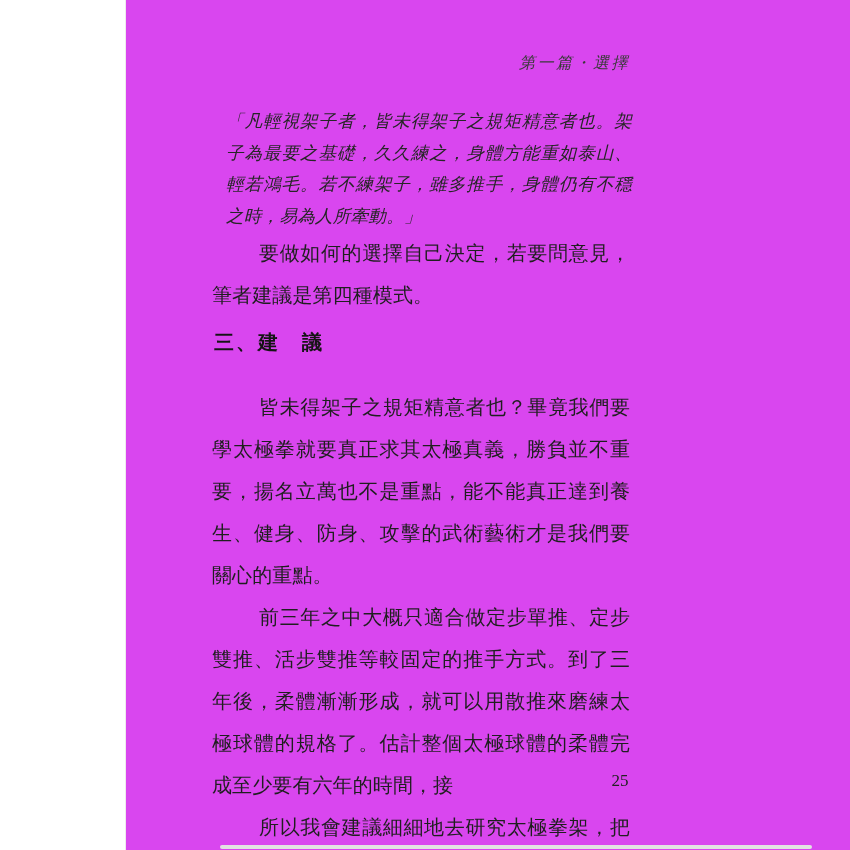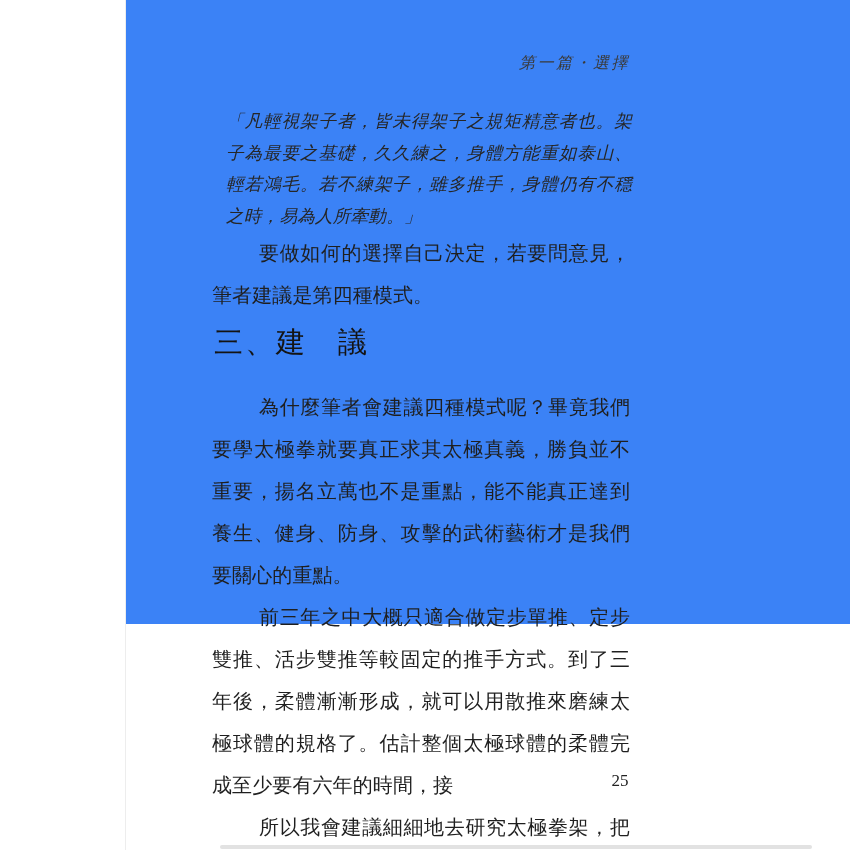--- a/index.html
+++ b/index.html
@@ -11,22 +11,22 @@
     height: 850px;
     background: #ffffff;
     overflow: hidden;
     position: relative;
     font-family: "Liberation Serif", "DejaVu Serif", serif;
   }
   .page-root {
     position: absolute;
     left: 0; top: 0;
     width: 850px;
-    height: 624px;
-    background: #3b82f6;
+    height: 850px;
+    background: #d946ef;
   }
   
   .page-left-edge {
     position: absolute;
     left: 125px;
     top: 0;
     width: 1px;
     height: 850px;
     background: #ededed;
   }
@@ -80,22 +80,22 @@
     margin: 0;
     font-size: 20px;
     line-height: 42px;
     text-align: justify;
     text-indent: 2.35em;
     letter-spacing: 0.1px;
   }
   .section-heading {
     margin: 10px 0 28px 2px;
     font-family: "Liberation Sans", "DejaVu Sans", sans-serif;
-    font-weight: normal;
-    font-size: 29px;
+    font-weight: bold;
+    font-size: 20px;
     line-height: 32px;
     letter-spacing: 2px;
     color: #141414;
   }
   .page-number {
     position: absolute;
     top: 771px;
     left: 598px;
     width: 44px;
     text-align: center;
@@ -114,21 +114,21 @@
   <div class="running-header">第一篇・選擇</div>
 
   <div class="text-column">
 
     <blockquote class="quote">「凡輕視架子者，皆未得架子之規矩精意者也。架子為最要之基礎，久久練之，身體方能重如泰山、輕若鴻毛。若不練架子，雖多推手，身體仍有不穩之時，易為人所牽動。」</blockquote>
 
     <p class="para">要做如何的選擇自己決定，若要問意見，筆者建議是第四種模式。</p>
 
     <h2 class="section-heading">三、建　議</h2>
 
-    <p class="para">為什麼筆者會建議四種模式呢？畢竟我們要學太極拳就要真正求其太極真義，勝負並不重要，揚名立萬也不是重點，能不能真正達到養生、健身、防身、攻擊的武術藝術才是我們要關心的重點。</p>
+    <p class="para">皆未得架子之規矩精意者也？畢竟我們要學太極拳就要真正求其太極真義，勝負並不重要，揚名立萬也不是重點，能不能真正達到養生、健身、防身、攻擊的武術藝術才是我們要關心的重點。</p>
 
     <p class="para">前三年之中大概只適合做定步單推、定步雙推、活步雙推等較固定的推手方式。到了三年後，柔體漸漸形成，就可以用散推來磨練太極球體的規格了。估計整個太極球體的柔體完成至少要有六年的時間，接</p>
 
     <p class="para">所以我會建議細細地去研究太極拳架，把每一招式的動作瞭解清楚（此非指研究招式的對敵用法），招式中整體的配合情形弄清楚，招式和招式間的流動弄清楚，如此細細的練上三年就大概可以瞭解內部肌肉的運作模式，進一步而能放鬆內部的肌肉。</p>
 
   </div>
 
   <div class="page-number">25</div>
 
   <div class="page-bottom-shadow"></div>

